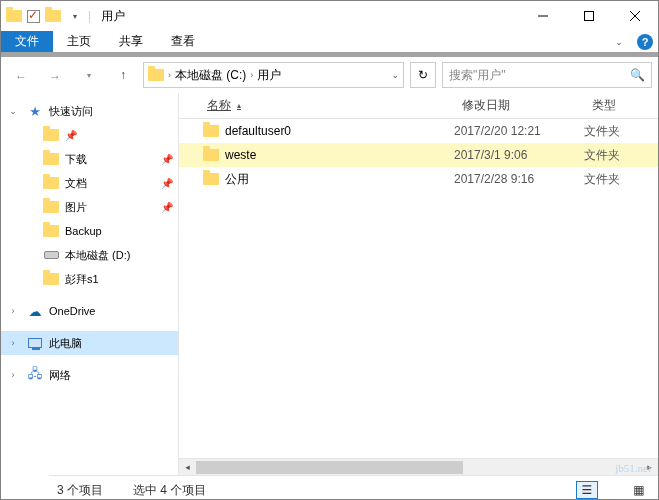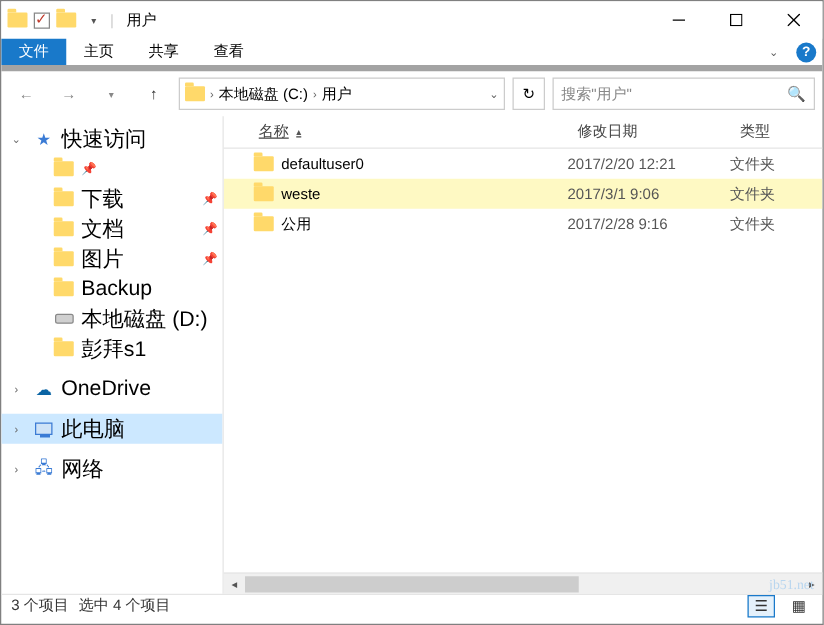--- a/index.html
+++ b/index.html
@@ -33,21 +33,21 @@
 .searchbox { width:210px; height:26px; border:1px solid #ccc; display:flex; align-items:center; padding:0 6px; color:#888; }
 .searchbox span:first-child { flex:1; }
 
 
 .main { flex:1; display:flex; min-height:0; }
 .nav { width:178px; border-right:1px solid #e5e5e5; overflow:hidden; padding-top:6px; }
 .nav .item { height:24px; display:flex; align-items:center; gap:6px; padding-right:4px; }
 .nav .item.selected { background:#cce8ff; }
 .nav .tw { width:16px; display:flex; justify-content:center; color:#666; font-size:9px; }
 .nav .ic { width:16px; height:16px; display:flex; align-items:center; justify-content:center; }
-.nav .lbl { flex:1; white-space:nowrap; overflow:hidden; text-overflow:ellipsis; font-size:17px; }
+.nav .lbl { flex:1; white-space:nowrap; overflow:hidden; text-overflow:ellipsis; font-size:11px; }
 .nav .pin { color:#777; font-size:10px; }
 .nav .d0 { padding-left:4px; }
 .nav .d1 { padding-left:20px; }
 .nav .gap { height:8px; }
 
 .content { flex:1; display:flex; flex-direction:column; min-width:0; }
 .cols { height:26px; border-bottom:1px solid #e5e5e5; display:flex; align-items:center; color:#444; }
 .col { padding:0 8px; font-size:12px; }
 .col.name { flex:0 0 275px; padding-left:28px; display:flex; align-items:center; gap:6px;text-decoration:underline; }
 .col.date { flex:0 0 130px; }
@@ -61,21 +61,21 @@
 .row .c-date { flex:0 0 130px; color:#555; }
 .row .c-type { flex:1; color:#555; }
 
 
 .hscroll { height:17px; background:#f0f0f0; border-top:1px solid #e5e5e5; display:flex; align-items:center; }
 .hscroll .btn { width:17px; height:17px; display:flex; align-items:center; justify-content:center; font-size:9px; color:#555; }
 .hscroll .track { flex:1; height:17px; position:relative; }
 .hscroll .thumb { position:absolute; left:0; width:60%; top:2px; bottom:2px; background:#cdcdcd; }
 
 
-.status { height:24px; border-top:1px solid #e5e5e5; display:flex; align-items:flex-start; padding:0 8px; gap:8px; font-size:12px; color:#333; }
+.status { height:24px; border-top:1px solid #e5e5e5; display:flex; align-items:flex-end; padding:0 8px; gap:30px; font-size:12px; color:#333;margin-left:48px; }
 .status .spacer { flex:1; }
 .status .view { width:22px; height:18px; display:flex; align-items:center; justify-content:center; border:1px solid transparent; }
 .status .view.active { border-color:#1979ca; background:#e5f1fb; }
 
 .watermark { position:fixed; right:8px; bottom:26px; color:#b9d6ef; font-size:11px; pointer-events:none;font-family:Liberation Serif, serif; }
 
 
 .folder-ico { width:16px; height:12px; background:#ffd96a; border-radius:1px; position:relative; }
 .folder-ico::before { content:""; position:absolute; top:-3px; left:0; width:7px; height:3px; background:#ffd96a; border-radius:1px 1px 0 0; }
 .pc-ico { width:14px; height:10px; border:1px solid #3a7bd5; background:#cfe3f7; position:relative; }

